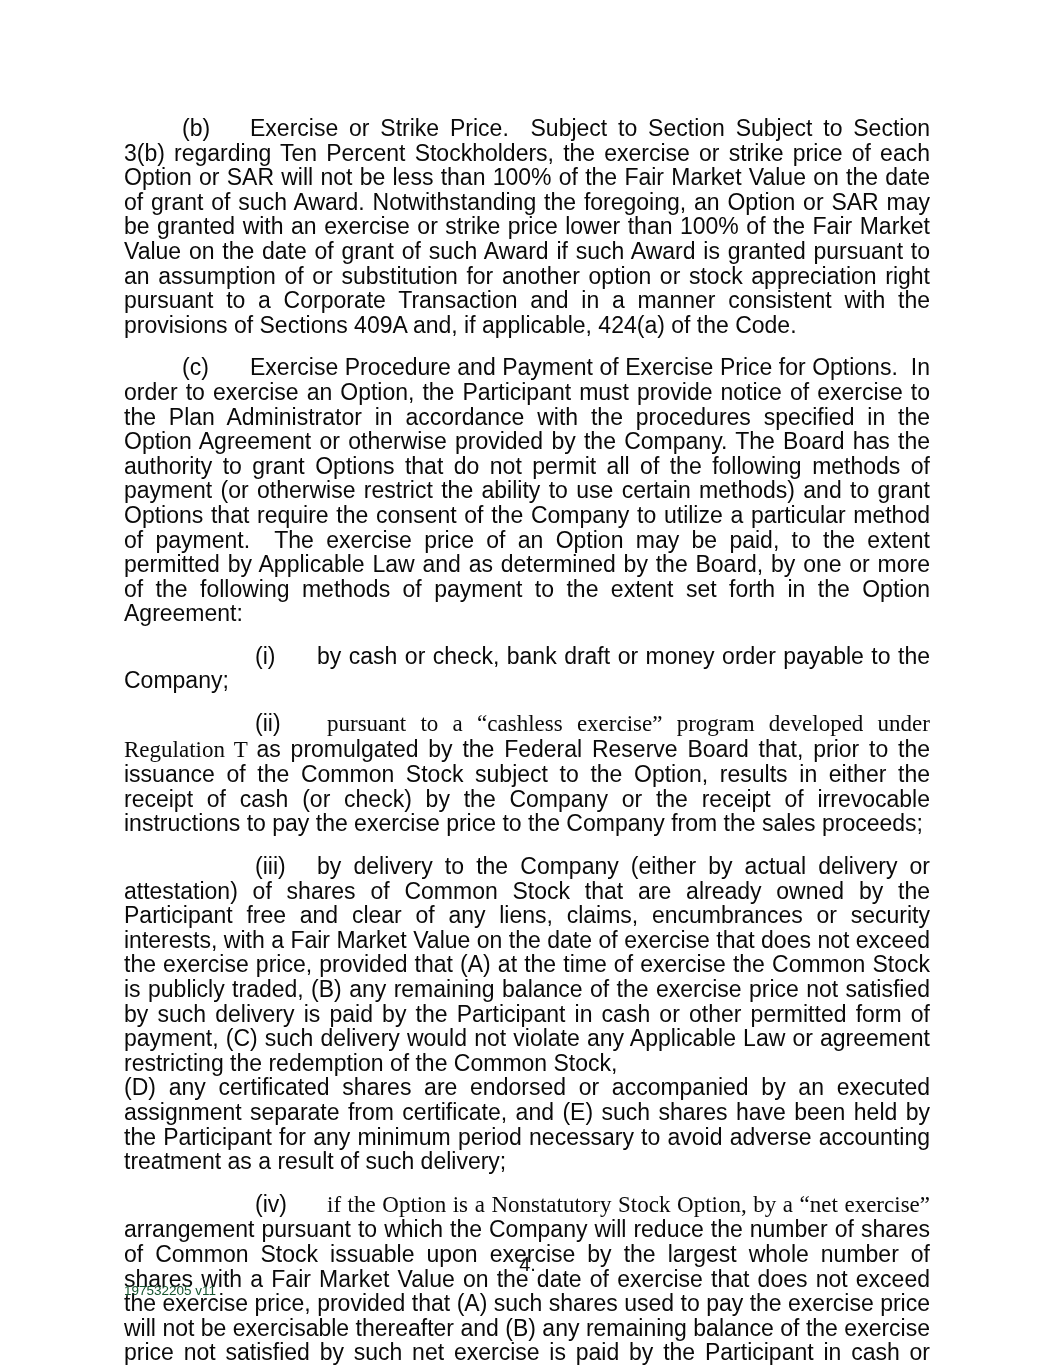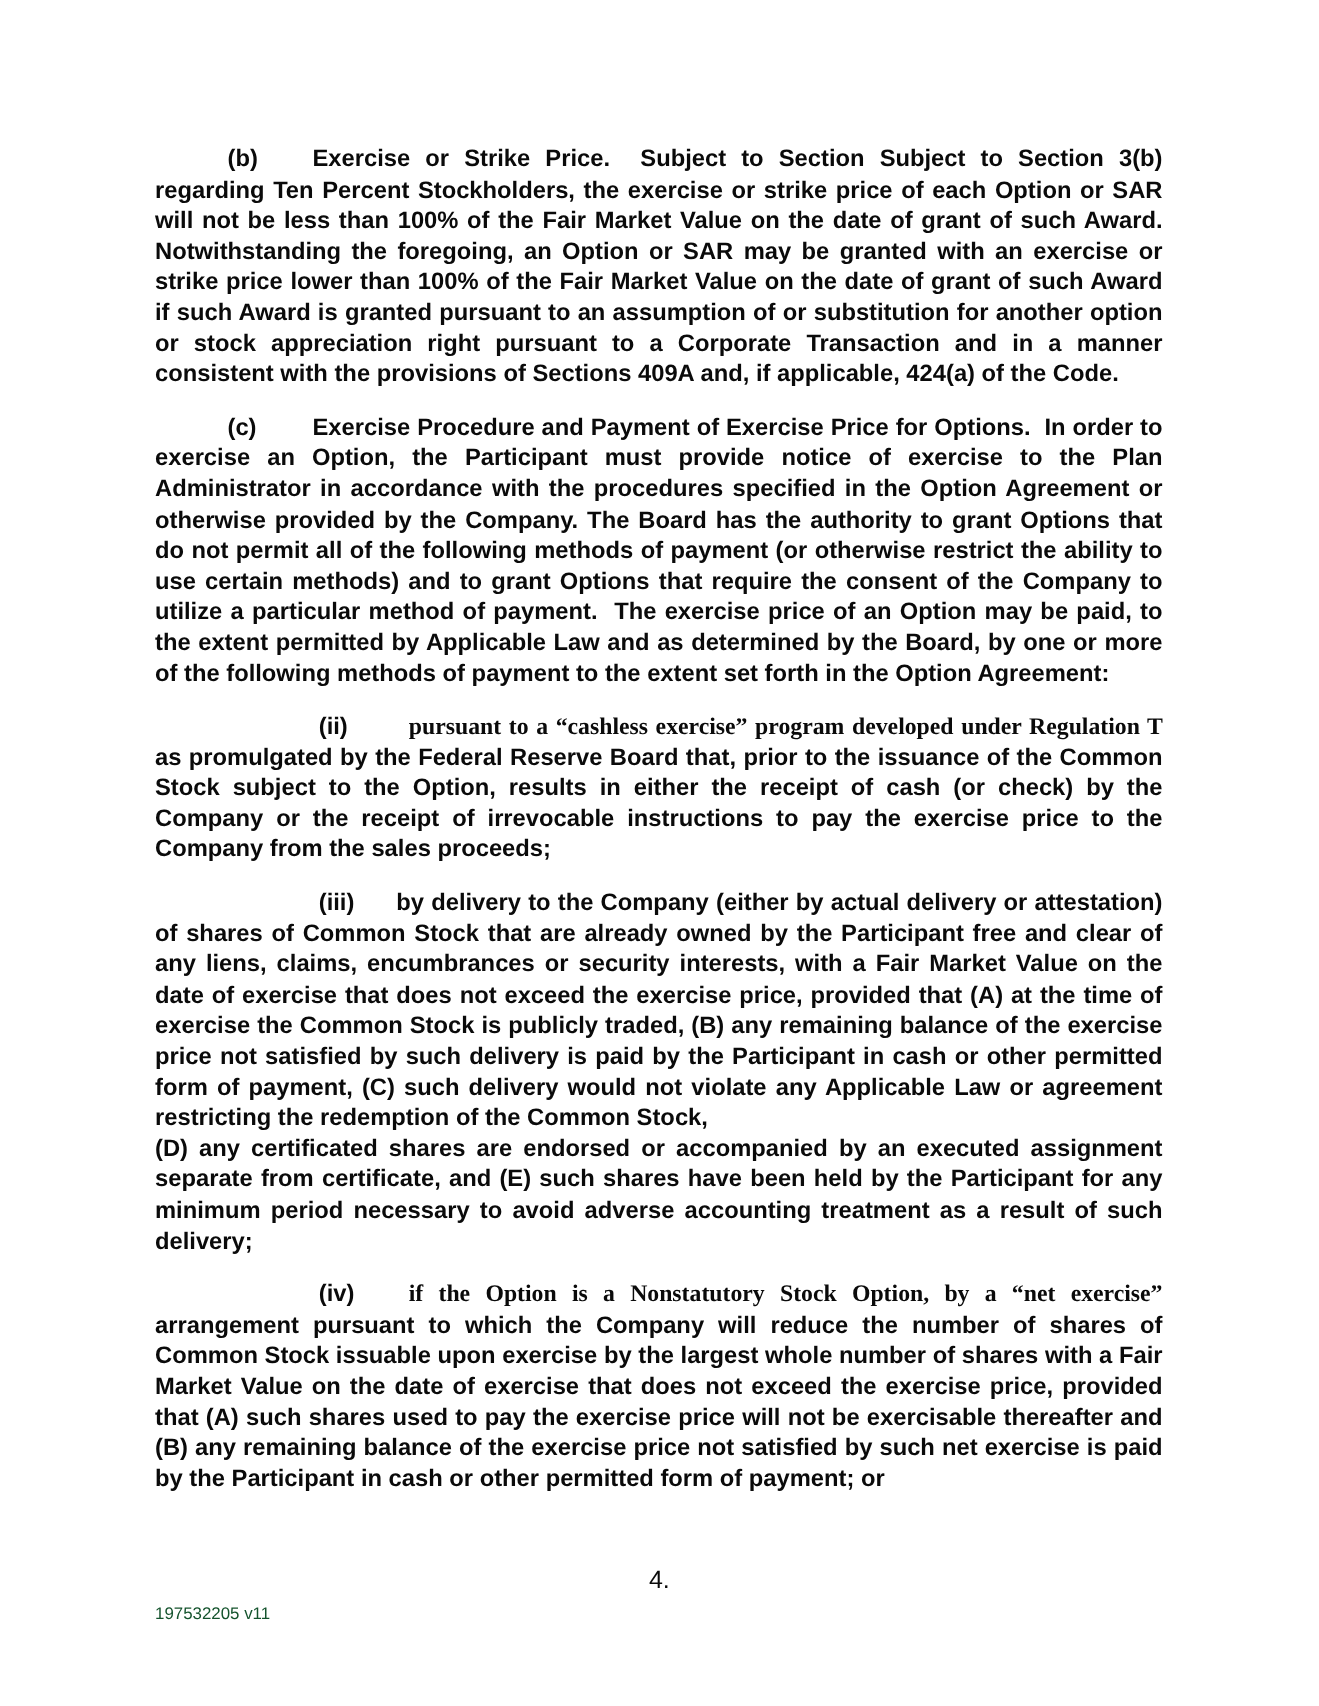--- a/index.html
+++ b/index.html
@@ -17,24 +17,23 @@
     overflow: hidden;
   }
   .content {
     position: absolute;
     left: 124px;
     top: 116px;
     width: 806px;
   }
   .para {
     margin: 0 0 18px 0;
-    font-size: 19px;
+    font-size: 23px;
     line-height: 24.6px;
     text-align: justify;
-    font-weight: bold;
   }
   .para.main { text-indent: 58px; }
   .para.item { text-indent: 131px; }
   .plabel {
     display: inline-block;
     width: 68px;
     text-indent: 0;
   }
   .para.item .plabel { width: 62px; }
   .pheading { }
@@ -62,20 +61,21 @@
 </head>
 <body>
 
 <div class="page">
   <div class="content">
 
     <p class="para main"><span class="plabel">(b)</span><span class="pheading">Exercise or Strike Price.</span><span class="pbody">  Subject to Section Subject to Section 3(b) regarding Ten Percent Stockholders, the exercise or strike price of each Option or SAR will not be less than 100% of the Fair Market Value on the date of grant of such Award. Notwithstanding the foregoing, an Option or SAR may be granted with an exercise or strike price lower than 100% of the Fair Market Value on the date of grant of such Award if such Award is granted pursuant to an assumption of or substitution for another option or stock appreciation right pursuant to a Corporate Transaction and in a manner consistent with the provisions of Sections 409A and, if applicable, 424(a) of the Code.</span></p>
 
     <p class="para main"><span class="plabel">(c)</span><span class="pheading">Exercise Procedure and Payment of Exercise Price for Options.</span><span class="pbody">  In order to exercise an Option, the Participant must provide notice of exercise to the Plan Administrator in accordance with the procedures specified in the Option Agreement or otherwise provided by the Company. The Board has the authority to grant Options that do not permit all of the following methods of payment (or otherwise restrict the ability to use certain methods) and to grant Options that require the consent of the Company to utilize a particular method of payment.  The exercise price of an Option may be paid, to the extent permitted by Applicable Law and as determined by the Board, by one or more of the following methods of payment to the extent set forth in the Option Agreement:</span></p>
 
+    <p class="para item"><span class="plabel">(i)</span><span class="pbody">by cash or check, bank draft or money order payable to the Company;</span></p>
 
     <p class="para item"><span class="plabel">(ii)</span><span class="pbody serif">pursuant to a “cashless exercise” program developed under Regulation T </span><span class="pbody">as promulgated by the Federal Reserve Board that, prior to the issuance of the Common Stock subject to the Option, results in either the receipt of cash (or check) by the Company or the receipt of irrevocable instructions to pay the exercise price to the Company from the sales proceeds;</span></p>
 
     <p class="para item"><span class="plabel">(iii)</span><span class="pbody">by delivery to the Company (either by actual delivery or attestation) of shares of Common Stock that are already owned by the Participant free and clear of any liens, claims, encumbrances or security interests, with a Fair Market Value on the date of exercise that does not exceed the exercise price, provided that (A) at the time of exercise the Common Stock is publicly traded, (B) any remaining balance of the exercise price not satisfied by such delivery is paid by the Participant in cash or other permitted form of payment, (C) such delivery would not violate any Applicable Law or agreement restricting the redemption of the Common Stock,
 (D) any certificated shares are endorsed or accompanied by an executed assignment separate from certificate, and (E) such shares have been held by the Participant for any minimum period necessary to avoid adverse accounting treatment as a result of such delivery;</span></p>
 
     <p class="para item"><span class="plabel">(iv)</span><span class="pbody serif">if the Option is a Nonstatutory Stock Option, by a “net exercise” </span><span class="pbody">arrangement pursuant to which the Company will reduce the number of shares of Common Stock issuable upon exercise by the largest whole number of shares with a Fair Market Value on the date of exercise that does not exceed the exercise price, provided that (A) such shares used to pay the exercise price will not be exercisable thereafter and (B) any remaining balance of the exercise price not satisfied by such net exercise is paid by the Participant in cash or other permitted form of payment; or</span></p>
 
   </div>
 

